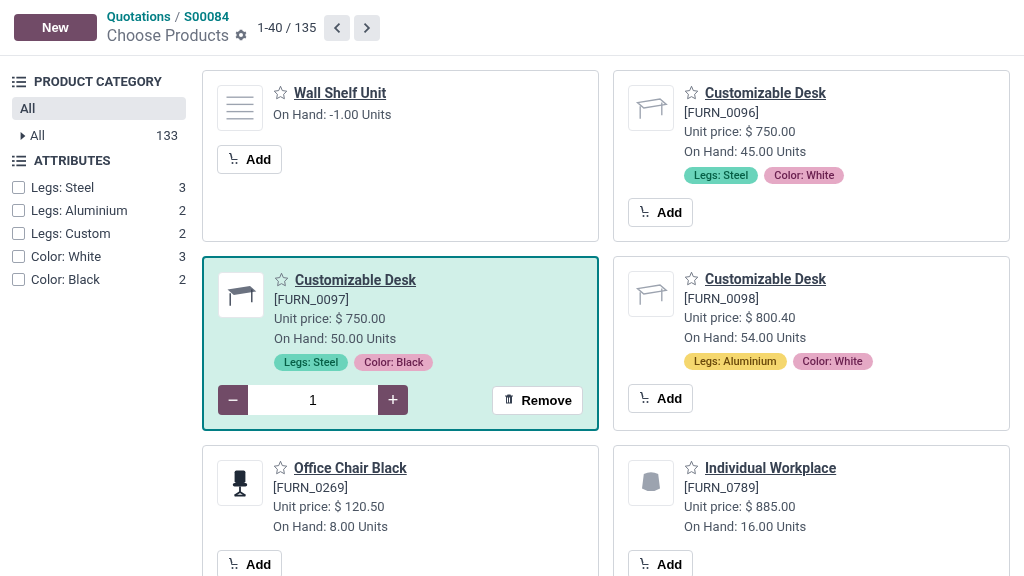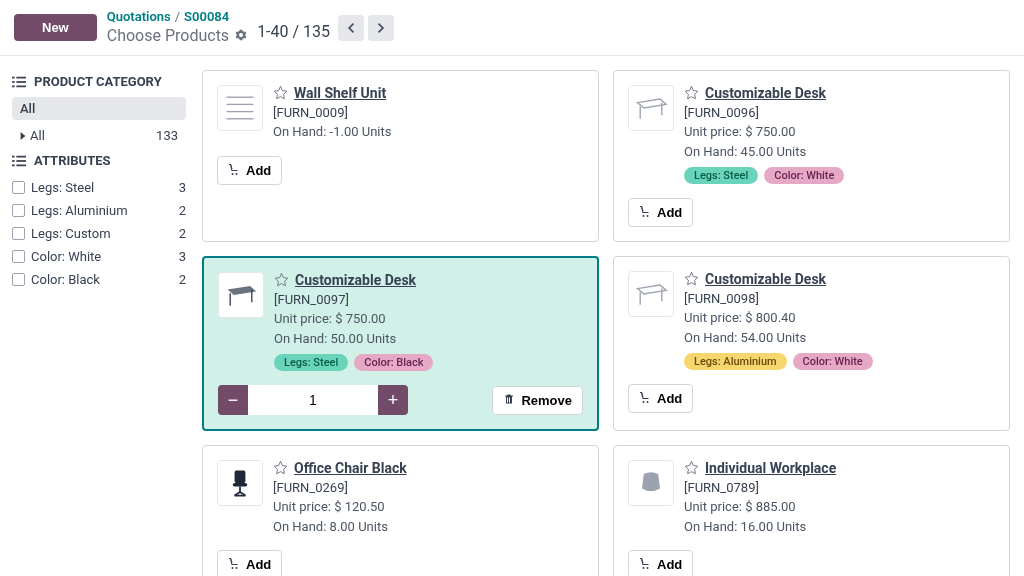--- a/index.html
+++ b/index.html
@@ -10,21 +10,21 @@
 .breadcrumb-row { display: flex; align-items: center; gap: 4px; font-size: 13px; }
 .breadcrumb-link { color: #017e84; font-weight: 600; cursor: pointer; }
 .breadcrumb-sep { color: #6b7280; }
 .subtitle-row { display: flex; align-items: center; gap: 6px; color: #6b7280; font-size: 16px; }
 .gear-icon svg { width: 12px; height: 12px; fill: #6b7280; }
 .search-wrap { flex: 1; display: flex; justify-content: center; }
 .search-group { display: flex; border: 1px solid #d1d5db; border-radius: 4px; width: 320px; background: #fff; overflow: hidden; }
 .search-box { display: flex; align-items: center; gap: 8px; padding: 6px 10px; flex: 1; }
 .search-box input { border: none; outline: none; font-size: 13px; width: 100%; color: #374151; }
 .search-dd { width: 32px; display: flex; align-items: center; justify-content: center; border-left: 1px solid #d1d5db; cursor: pointer; }
-.pager { display: flex; align-items: flex-end; gap: 8px; font-size: 16px; color: #374151; }
+.pager { display: flex; align-items: center; gap: 8px; font-size: 13px; color: #374151; }
 .pager-btns { display: flex; gap: 4px; }
 .pager-btn { width: 26px; height: 26px; background: #e5e7eb; border: none; border-radius: 4px; display: flex; align-items: center; justify-content: center; cursor: pointer; }
 .pager-btn svg { width: 10px; height: 10px; fill: #4b5563; }
 .main { display: flex; }
 .sidebar { width: 198px; padding: 18px 12px; }
 .sb-header { display: flex; align-items: center; gap: 8px; font-weight: 700; color: #374151; font-size: 13px; margin-bottom: 8px; }
 .list-icon { width: 14px; height: 12px; display: inline-flex; }
 .cat-all { background: #e5e7eb; padding: 4px 8px; border-radius: 4px; margin-bottom: 4px; cursor: pointer; font-weight: 500; }
 .cat-row { display: flex; justify-content: space-between; align-items: center; padding: 4px 8px; cursor: pointer; }
 .cat-label { display: flex; align-items: center; gap: 4px; }
@@ -188,21 +188,20 @@
               <line x1="5" y1="32" x2="35" y2="32" stroke="#9ca3af" stroke-width="1.5"></line>
             </svg>
           </div>
       <div class="card-info">
         <div class="title-row">
           <span class="star"><svg viewBox="0 0 24 24">
                   <path d="M12 2l2.9 6.9L22 9.9l-5 4.9 1.2 7.2L12 18.6 5.8 22l1.2-7.2-5-4.9 7.1-1z"></path>
                 </svg></span>
           <span class="p-title">Wall Shelf Unit</span>
         </div>
-        <div class="p-sku">[FURN_0009]</div>
         <div class="p-line">On Hand: -1.00 Units</div>
 
       </div>
     </div>
     <div class="card-actions">
           <button class="btn">
             <span><svg viewBox="0 0 24 24" fill="#374151">
                 <path d="M7 4h14l-2 8H9L7 4zM5 2H2v2h2l3 12h12v-2H8.5L8 12h11l2-8H7L6 2H5zm4 18a2 2 0 100 4 2 2 0 000-4zm8 0a2 2 0 100 4 2 2 0 000-4z"></path>
               </svg></span>
             <span>Add</span>

